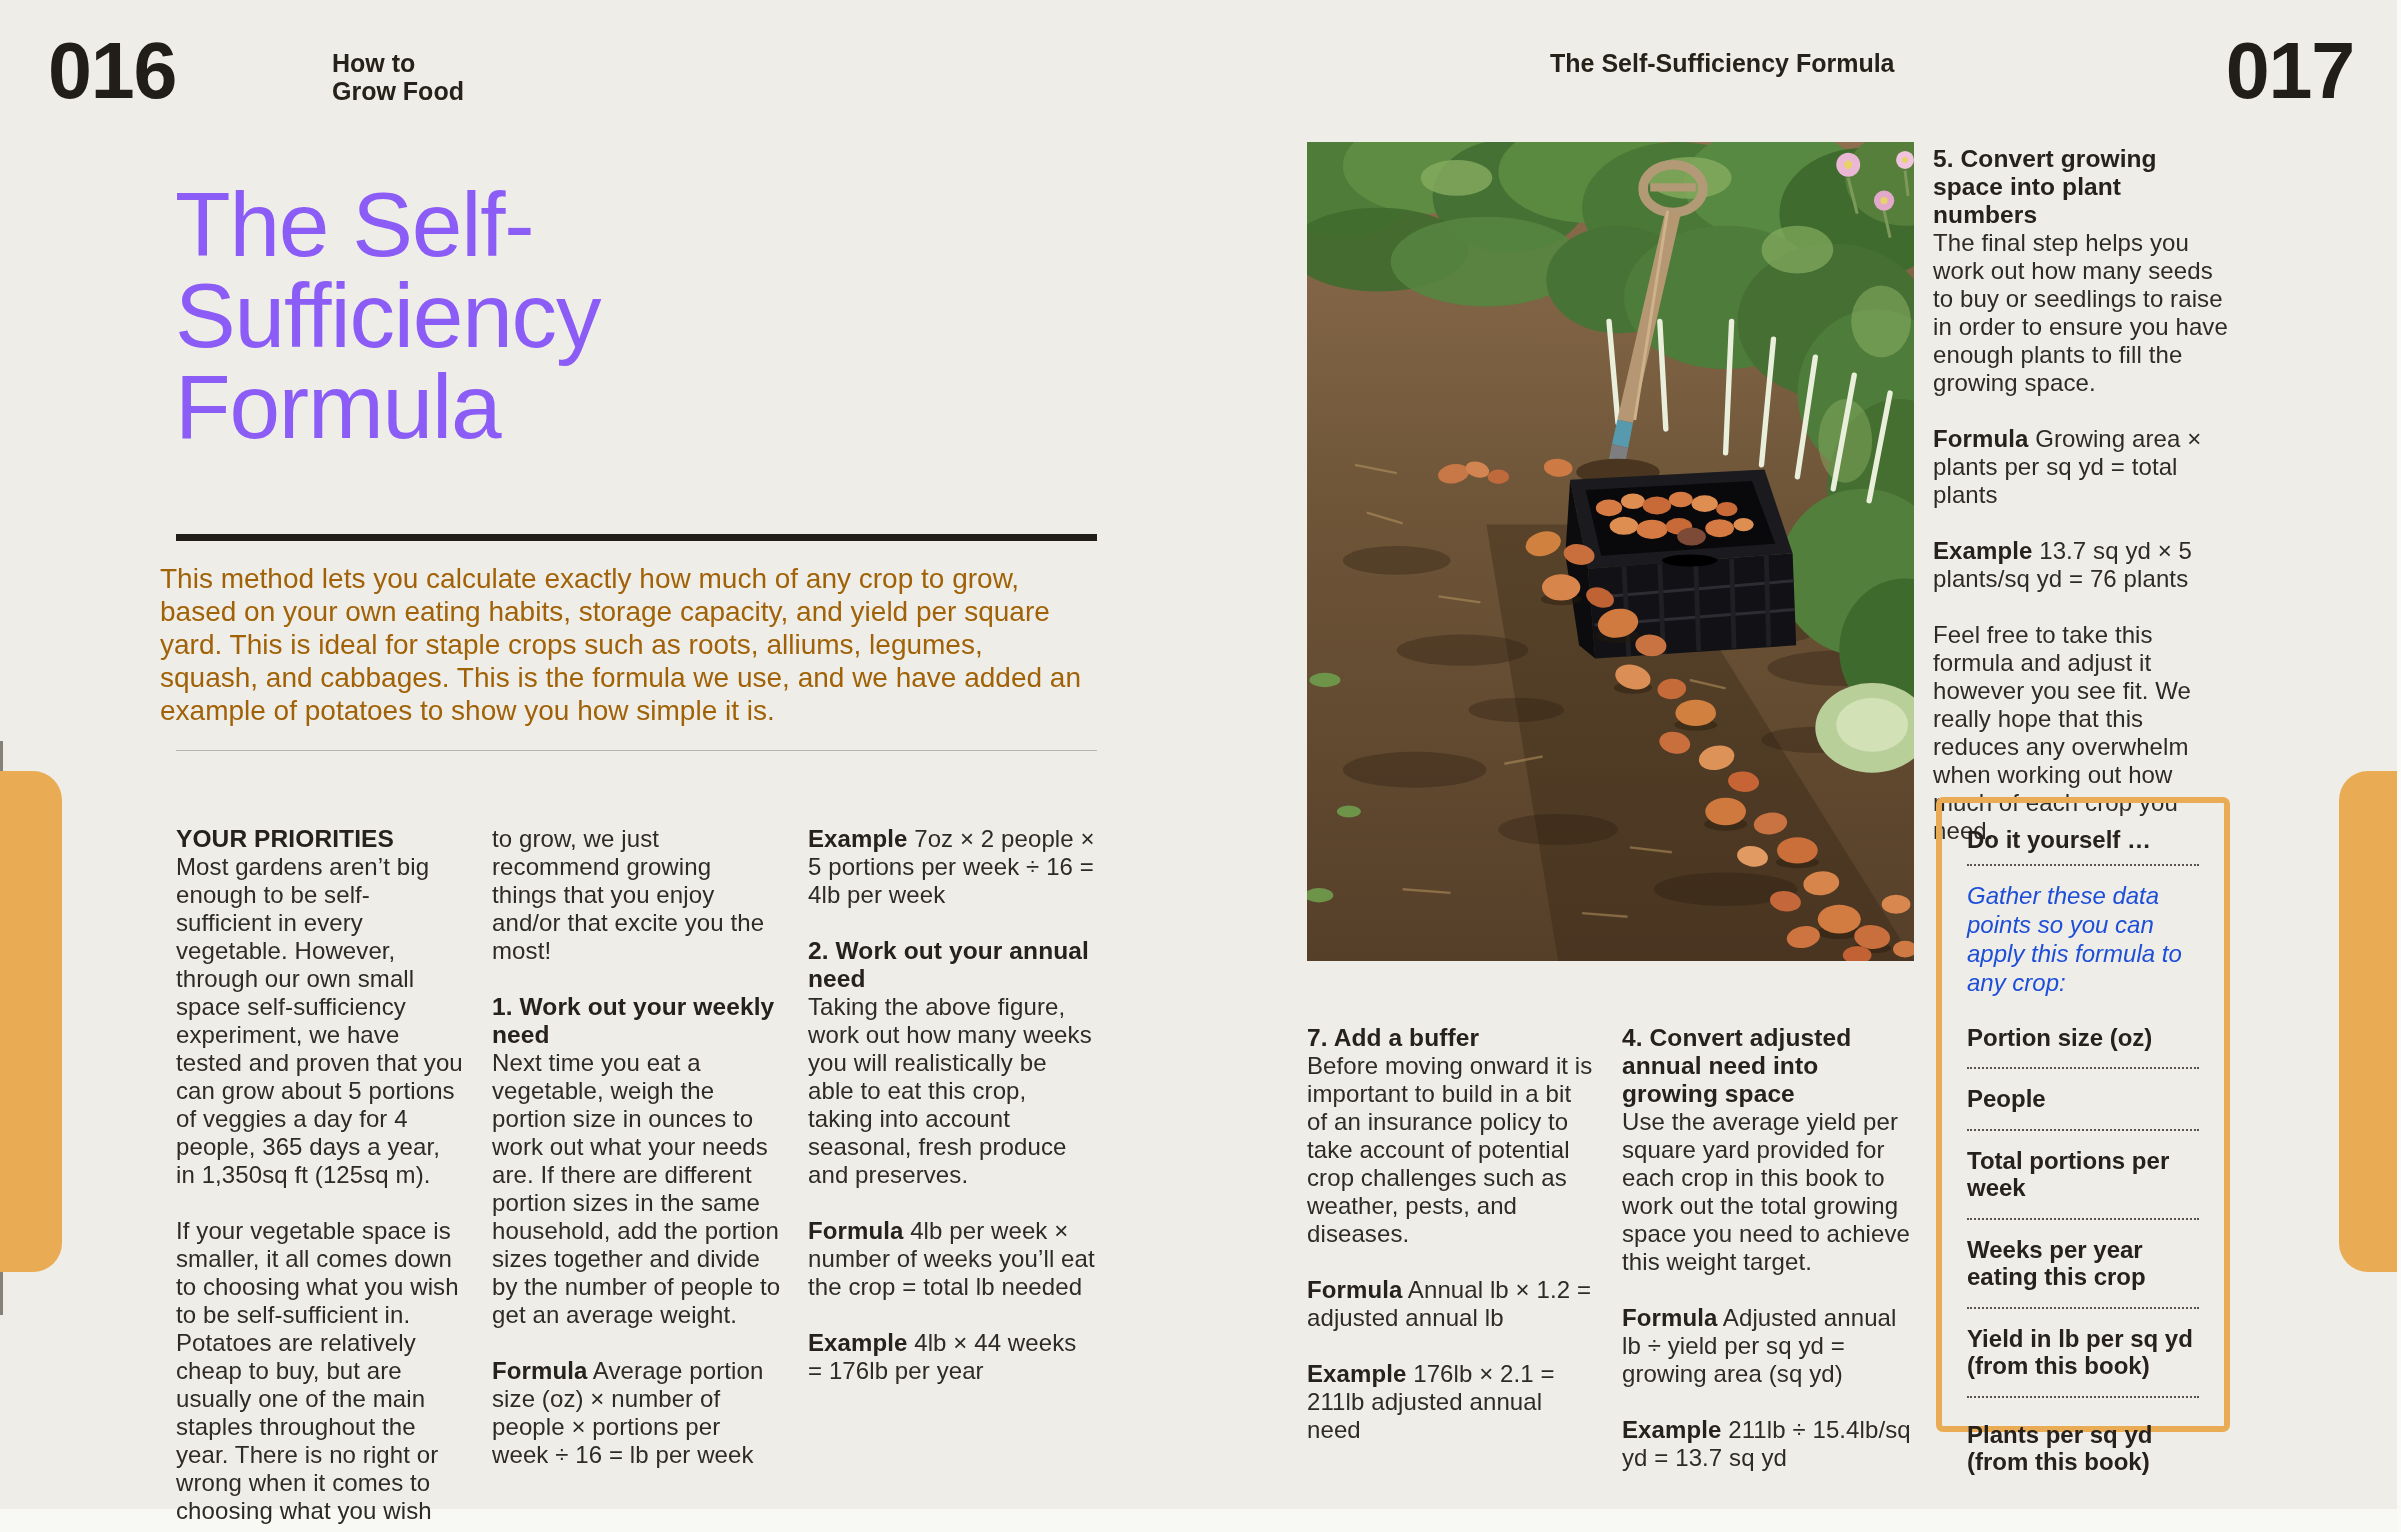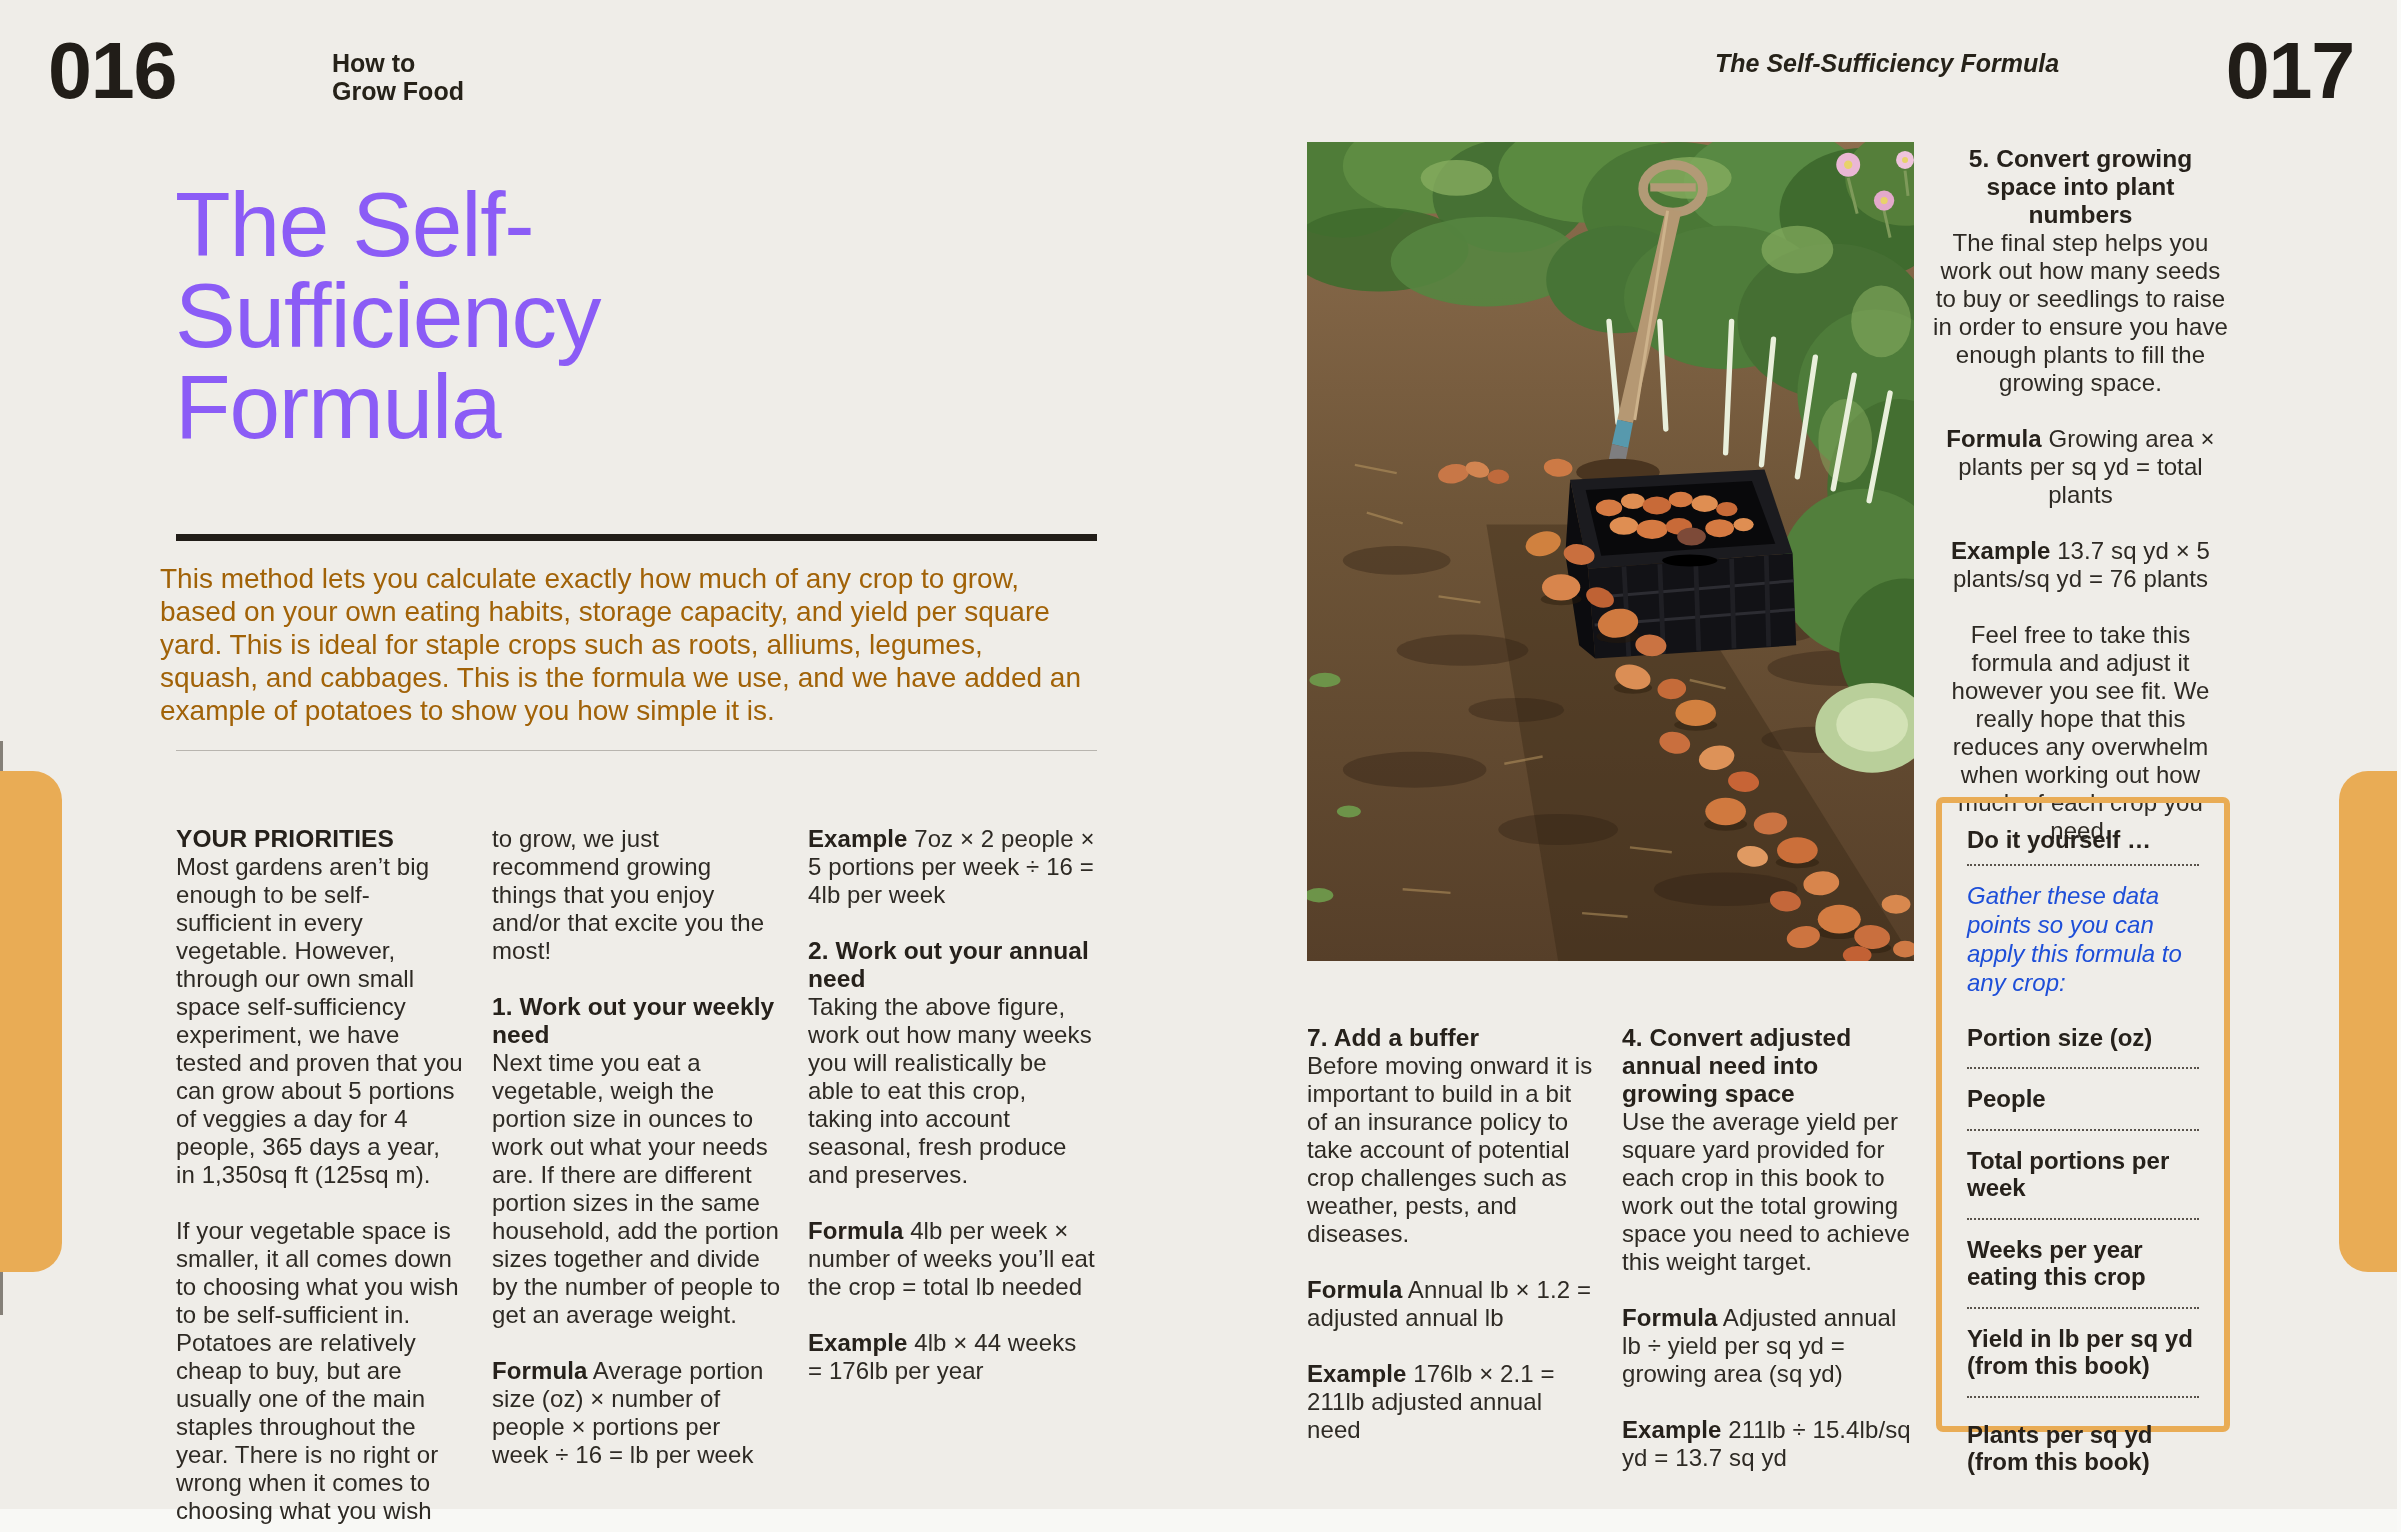--- a/index.html
+++ b/index.html
@@ -25,21 +25,21 @@
     font-size:79px;font-weight:700;letter-spacing:-1.2px;color:#211D18;
     line-height:1;
   }
   .page-num.left{left:48px;}
   .page-num.right{right:47px;text-align:center;}
   .running-head{
     position:absolute;top:49px;
     font-size:25px;font-weight:700;line-height:28px;color:#262219;
   }
   .running-head.left{left:332px;}
-  .running-head.right{left:1715px;font-style:italic;}
+  .running-head.right{left:1550px;}
 
   .edge-tab{
     position:absolute;width:62px;height:501px;top:771px;
     background:var(--accent);
   }
   .edge-tab.left{left:0;border-radius:0 29px 29px 0;}
   .edge-tab.right{right:0;border-radius:29px 0 0 29px;}
   .spine-shadow{
     position:absolute;left:0;top:741px;width:3px;height:574px;
     background:rgba(45,38,28,.55);
@@ -86,21 +86,21 @@
     position:absolute;left:1307px;top:142px;width:607px;height:819px;
     overflow:hidden;
   }
   .photo svg{display:block;width:100%;height:100%;}
   .textblock{
     position:absolute;font-size:24px;line-height:28px;letter-spacing:0.1px;
   }
   .textblock p{margin-bottom:28px;}
   .textblock p:last-child{margin-bottom:0;margin-top:20px;}
   .textblock h3{font-size:24.5px;line-height:28px;font-weight:700;color:#26211B;}
-  #step5{left:1933px;top:145px;width:295px;text-align:center;}
+  #step5{left:1933px;top:145px;width:295px;}
   #step3{left:1307px;top:1024px;width:291px;}
   #step4{left:1622px;top:1024px;width:297px;}
 
   
   .diy-box{
     position:absolute;left:1936px;top:797px;width:294px;height:635px;
     border:6px solid var(--accent);border-radius:7px;
     padding:23px 25px 18px 25px;
     font-size:24px;line-height:28px;
   }

